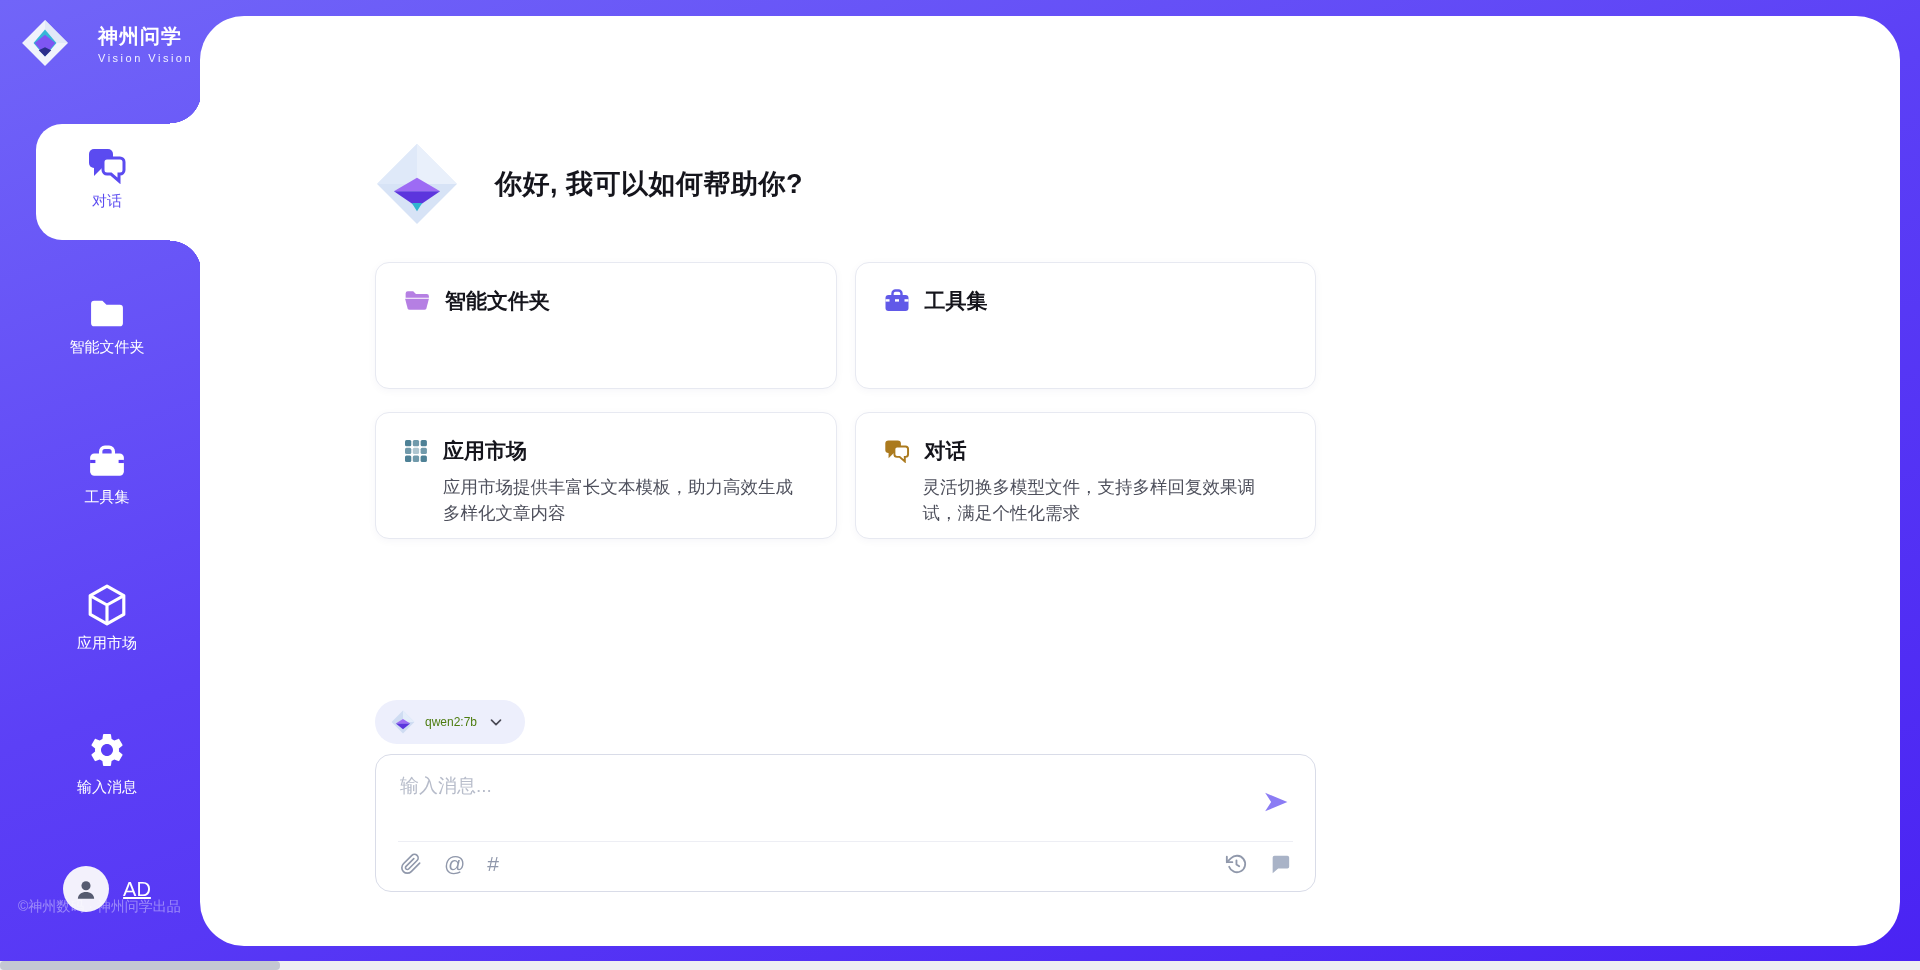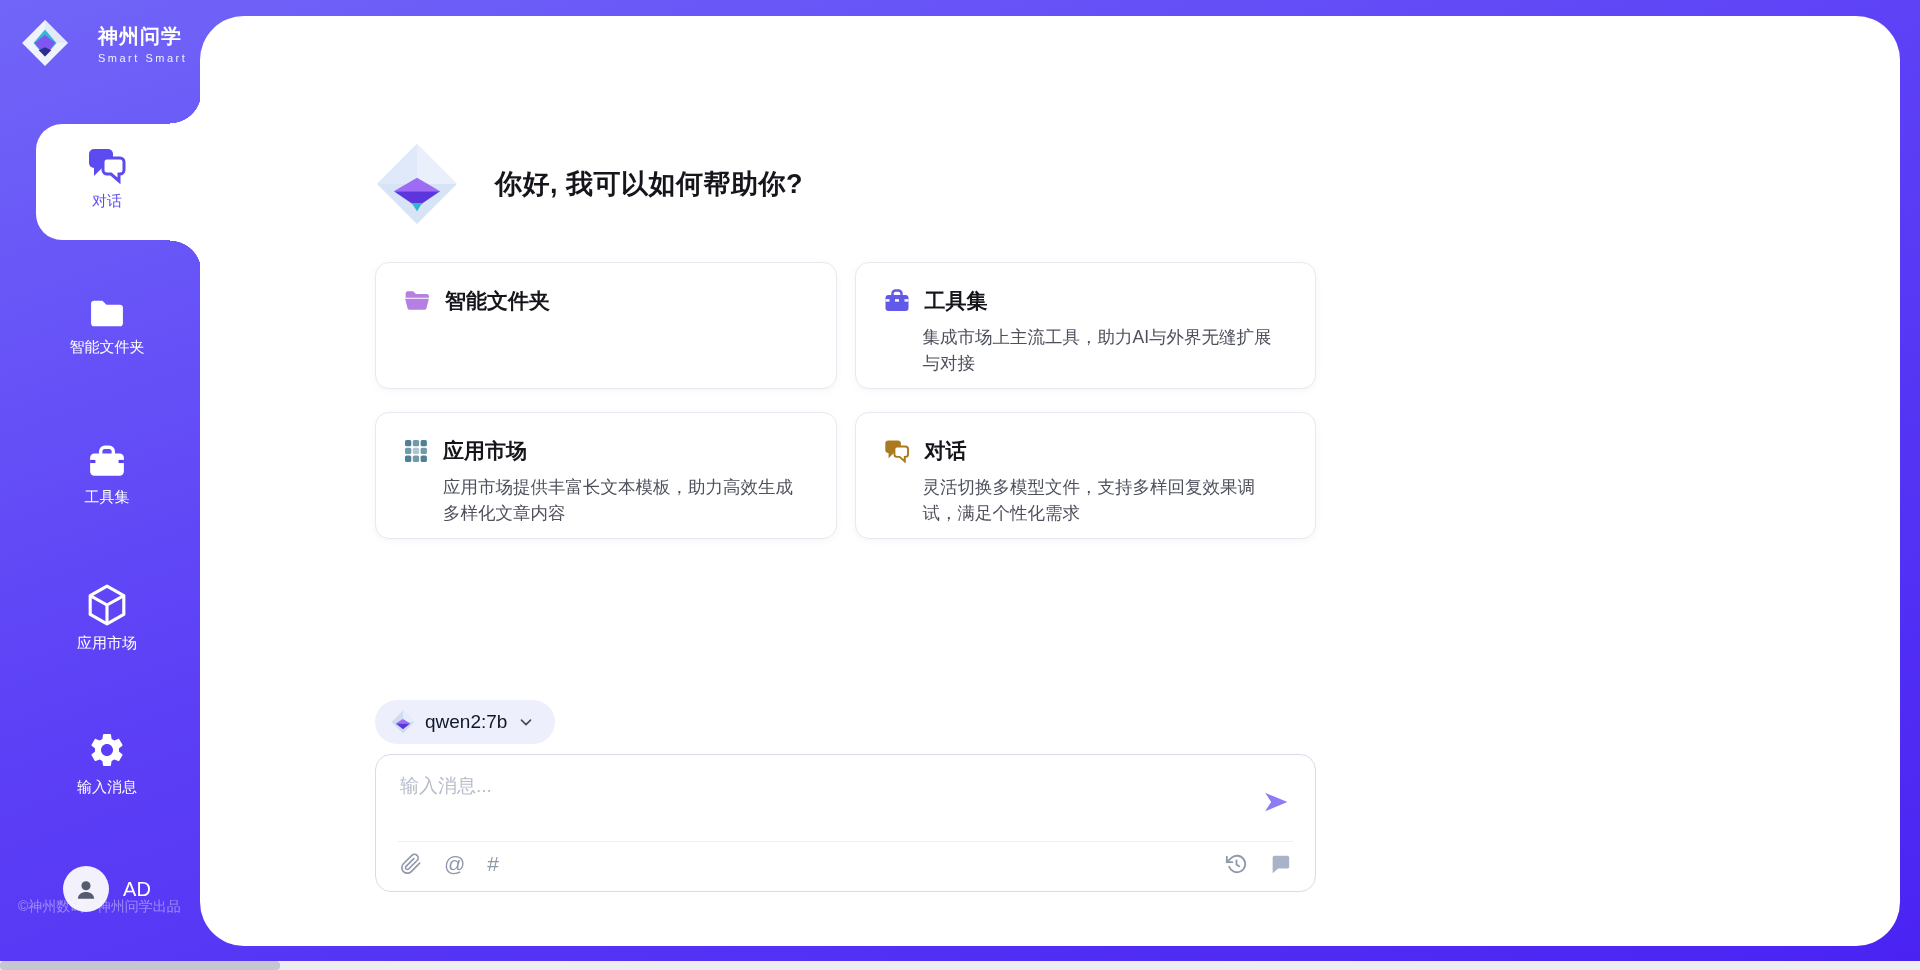--- a/index.html
+++ b/index.html
@@ -23,39 +23,39 @@
                 background:radial-gradient(circle at 0 0, rgba(0,0,0,0) 31px, #fff 31.5px); }
   .fillet-bottom { position:absolute; left:170px; top:240px; width:32px; height:32px;
                 background:radial-gradient(circle at 0 100%, rgba(0,0,0,0) 31px, #fff 31.5px); }
   .nav-item { position:absolute; left:0; width:214px; text-align:center; color:#fff; cursor:pointer; }
   .nav-item .nav-label { font-size:15px; margin-top:8px; }
   .nav-item.active { color:#5b4bf0; }
   .user-row { position:absolute; left:0; top:866px; width:214px; display:flex;
               align-items:center; justify-content:center; gap:14px; }
   .avatar { width:46px; height:46px; border-radius:50%; background:#f3f1fc;
             display:flex; align-items:center; justify-content:center; }
-  .user-name { color:#fff; font-size:20px; }
+  .user-name { color:#fff; font-size:20px;text-decoration:underline; }
   .side-footer { position:absolute; left:18px; top:898px; font-size:14px;
                  color:rgba(255,255,255,0.40); white-space:nowrap; }
   
   .greeting { position:absolute; left:375px; top:142px; display:flex; align-items:center; gap:24px; }
   .greeting-title { font-size:27px; font-weight:bold; color:#15151c; letter-spacing:0.5px;margin-left:12px; }
   
   .cards { position:absolute; left:375px; top:262px; width:941px;
            display:grid; grid-template-columns:1fr 1fr; gap:23px 18px; }
   .card { height:127px; background:#fff; border:1px solid #e7e9f1; border-radius:14px;
           padding:24px 28px; box-shadow:0 2px 8px rgba(30,30,90,0.04); cursor:pointer; }
   .card-head { display:flex; align-items:center; gap:15px; }
   .card-title { font-size:21px; font-weight:bold; color:#15151c; }
   .card-desc { margin:9px 0 0 39px; font-size:17.5px; color:#4e505c; line-height:1.5; }
   
   .model-pill { position:absolute; left:375px; top:700px; height:44px;
                 display:inline-flex; align-items:center; gap:10px; padding:0 20px 0 16px;
                 background:#edeffc; border-radius:22px; cursor:pointer; }
-  .model-name { font-size:19px; color:#0f172a; }
+  .model-name { font-size:12px; color:#4d7c0f; }
   
   .composer { position:absolute; left:375px; top:754px; width:941px; height:138px;
               background:#fff; border:1px solid #d9dce8; border-radius:16px; }
   .composer textarea { position:absolute; left:24px; top:18px; width:840px; height:58px;
               border:none; outline:none; resize:none; font-family:inherit;
               font-size:19px; color:#8b5cf6; background:transparent; }
   .composer textarea::placeholder { color:#b7bcca; }
   .send-btn { position:absolute; right:26px; top:34px; cursor:pointer; }
   .composer-divider { position:absolute; left:22px; right:22px; top:86px;
               border-top:1px solid #edeef4; }
@@ -81,21 +81,21 @@
       <svg width="50" height="50" viewBox="0 0 48 48">
         <polygon points="24,2 46,24 24,46 2,24" fill="#f0f3fc"></polygon>
         <polygon points="24,2 46,24 24,24" fill="#e2e9f8"></polygon>
         <polygon points="24,11 35,24 24,37 13,24" fill="#36b7d8"></polygon>
         <polygon points="24,16 34,24 24,36 14,24" fill="#7e56f2"></polygon>
         <polygon points="24,28 30,31 24,37 18,31" fill="#2b2e8c"></polygon>
       </svg>
     </span>
     <span class="brand-text">
       <div class="brand-name">神州问学</div>
-      <div class="brand-sub">Smart Smart</div>
+      <div class="brand-sub">Vision Vision</div>
     </span>
   </div>
 
   <div class="active-pill"></div>
   <div class="fillet-top"></div>
   <div class="fillet-bottom"></div>
 
   <div class="nav-item active" style="top:146px">
     <span>
       <svg width="40" height="38" viewBox="0 0 40 36" style="margin:0 auto;">
@@ -194,21 +194,20 @@
         <svg width="26" height="24" viewBox="0 0 26 24">
           <path d="M8.5 6.5 V4.5 a3 3 0 0 1 3-3 h3 a3 3 0 0 1 3 3 v2" fill="none" stroke="#6159e8" stroke-width="2.4"></path>
           <rect x="1.5" y="6" width="23" height="16" rx="3" fill="#6159e8"></rect>
           <rect x="1.5" y="10.2" width="4" height="2.4" fill="#fff"></rect>
           <rect x="20.5" y="10.2" width="4" height="2.4" fill="#fff"></rect>
           <rect x="11" y="10.2" width="4" height="2.4" fill="#fff"></rect>
         </svg>
       </span>
       <span class="card-title">工具集</span>
     </div>
-    <div class="card-desc">集成市场上主流工具，助力AI与外界无缝扩展与对接</div>
   </div>
 
   <div class="card">
     <div class="card-head">
       <span>
         <svg width="24" height="24" viewBox="0 0 24 24">
           <g fill="#4e8196">
             <rect x="1" y="1" width="6.3" height="6.3" rx="1.5"></rect>
             <rect x="8.8" y="1" width="6.3" height="6.3" rx="1.5" opacity="0.8"></rect>
             <rect x="16.6" y="1" width="6.3" height="6.3" rx="1.5"></rect>

